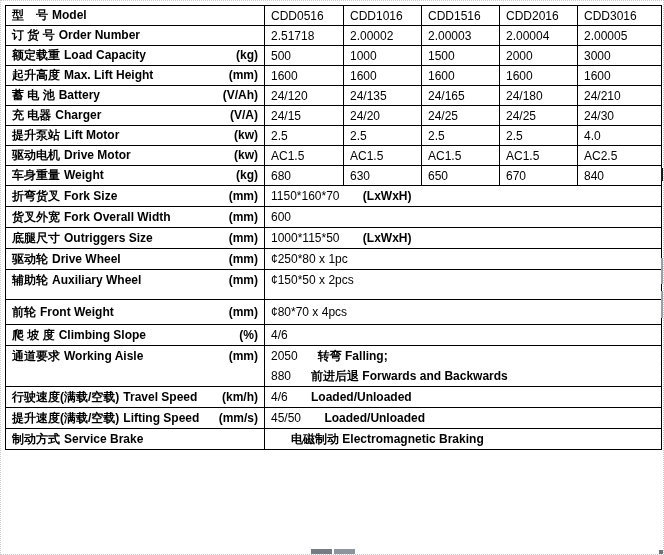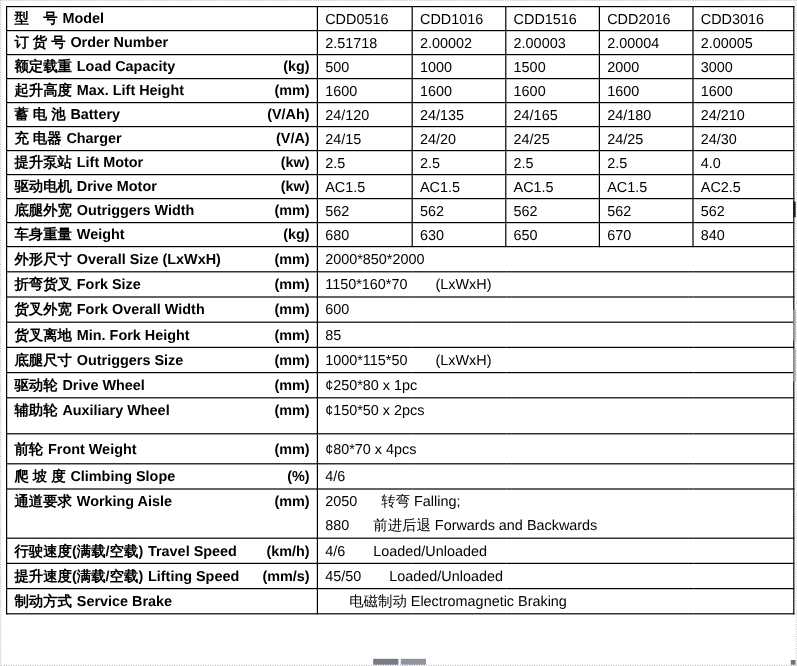--- a/index.html
+++ b/index.html
@@ -36,21 +36,21 @@
   .en{font-weight:bold;margin-left:4px;flex:1;text-align:left;}
   .unit{font-weight:bold;padding-right:6px;}
   .wavy{
     text-decoration-style:wavy;
     text-decoration-color:#cc0000;
     text-decoration-thickness:1px;
     text-underline-offset:3px;
   }
   .val{font-weight:normal;}
   .vline{line-height:20px;}
-  .vb{font-weight:normal;padding-left:20px;}
+  .vb{font-weight:bold;padding-left:20px;}
   
   .frag{position:absolute;}
   .frag-right-black{left:660px;top:167px;width:4px;height:13px;background:#1a1a1a;}
   .frag-vscroll-a{left:660px;top:257px;width:4px;height:26px;background:#99a0a8;}
   .frag-vscroll-b{left:660px;top:290px;width:4px;height:27px;background:#99a0a8;}
   .frag-hscroll-a{left:310px;top:548px;width:21px;height:7px;background:#767c84;}
   .frag-hscroll-b{left:333px;top:548px;width:21px;height:7px;background:#8f959d;}
   .frag-corner{left:658px;top:549px;width:6px;height:6px;background:#6e747c;}
 </style>
 </head>
@@ -174,91 +174,53 @@
           </td>
           <td class="val">AC1.5</td>
           <td class="val">AC1.5</td>
           <td class="val">AC1.5</td>
           <td class="val">AC1.5</td>
           <td class="val">AC2.5</td>
         </tr>
         <tr>
           <td>
             <div class="lrow">
-              <span class="zh">底腿外宽</span>
-              <span class="en">Outriggers Width</span>
-              <span class="unit">(mm)</span>
-            </div>
-          </td>
-          <td class="val">562</td>
-          <td class="val">562</td>
-          <td class="val">562</td>
-          <td class="val">562</td>
-          <td class="val">562</td>
-        </tr>
-        <tr>
-          <td>
-            <div class="lrow">
               <span class="zh">车身重量</span>
               <span class="en">Weight</span>
               <span class="unit">(kg)</span>
             </div>
           </td>
           <td class="val">680</td>
           <td class="val">630</td>
           <td class="val">650</td>
           <td class="val">670</td>
           <td class="val">840</td>
         </tr>
         <tr>
           <td>
             <div class="lrow">
-              <span class="zh">外形尺寸</span>
-              <span class="en">Overall Size (LxWxH)</span>
-              <span class="unit">(mm)</span>
-            </div>
-          </td>
-          <td class="val" colspan="5">
-            <div class="vline"><span>2000*850*2000</span></div>
-          </td>
-        </tr>
-        <tr>
-          <td>
-            <div class="lrow">
               <span class="zh">折弯货叉</span>
               <span class="en wavy">Fork Size</span>
               <span class="unit">(mm)</span>
             </div>
           </td>
           <td class="val" colspan="5">
             <div class="vline"><span>1150*160*70 </span><span class="vb">(LxWxH)</span></div>
           </td>
         </tr>
         <tr>
           <td>
             <div class="lrow">
               <span class="zh">货叉外宽</span>
               <span class="en">Fork Overall Width</span>
               <span class="unit">(mm)</span>
             </div>
           </td>
           <td class="val" colspan="5">
             <div class="vline"><span>600</span></div>
-          </td>
-        </tr>
-        <tr>
-          <td>
-            <div class="lrow">
-              <span class="zh">货叉离地</span>
-              <span class="en">Min. Fork Height</span>
-              <span class="unit">(mm)</span>
-            </div>
-          </td>
-          <td class="val" colspan="5">
-            <div class="vline"><span>85</span></div>
           </td>
         </tr>
         <tr>
           <td>
             <div class="lrow">
               <span class="zh">底腿尺寸</span>
               <span class="en">Outriggers Size</span>
               <span class="unit">(mm)</span>
             </div>
           </td>

